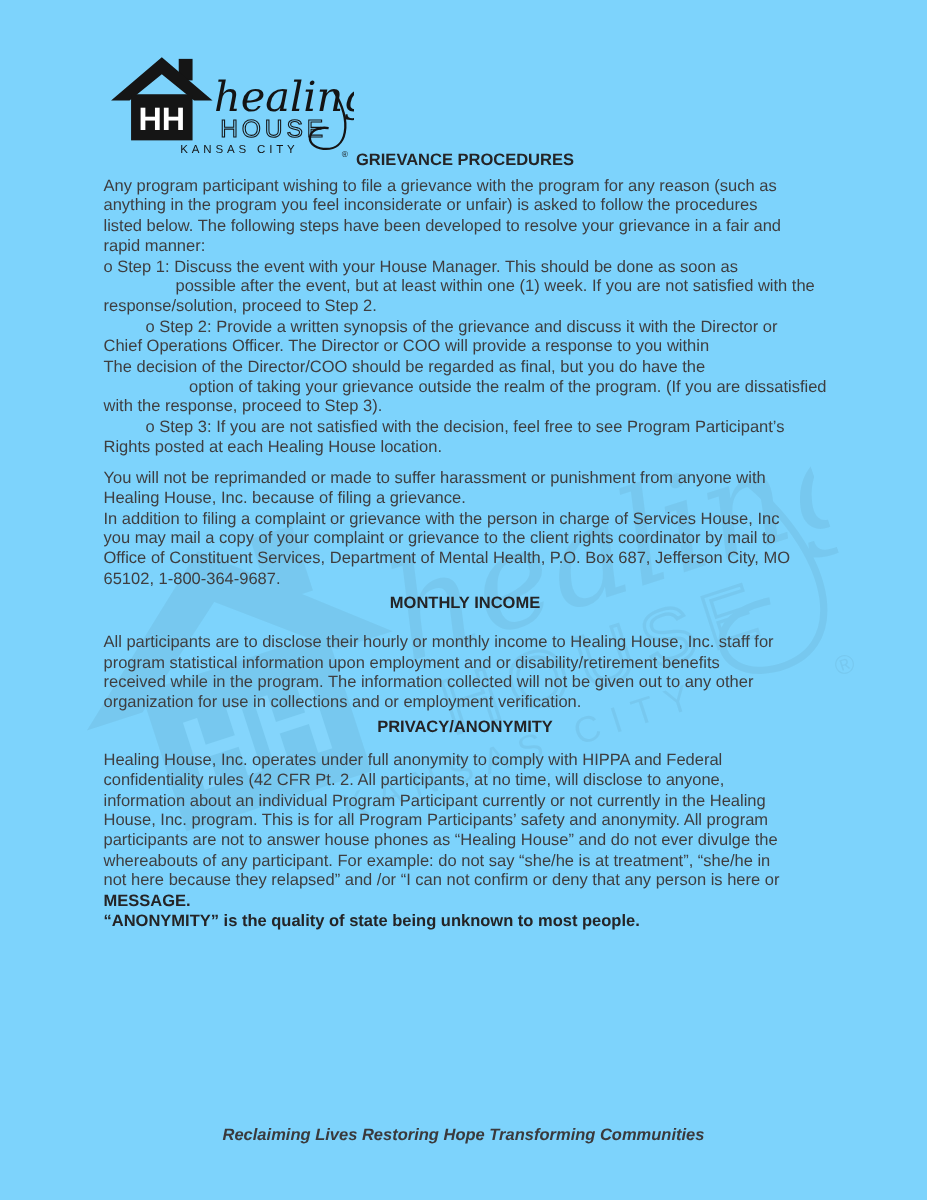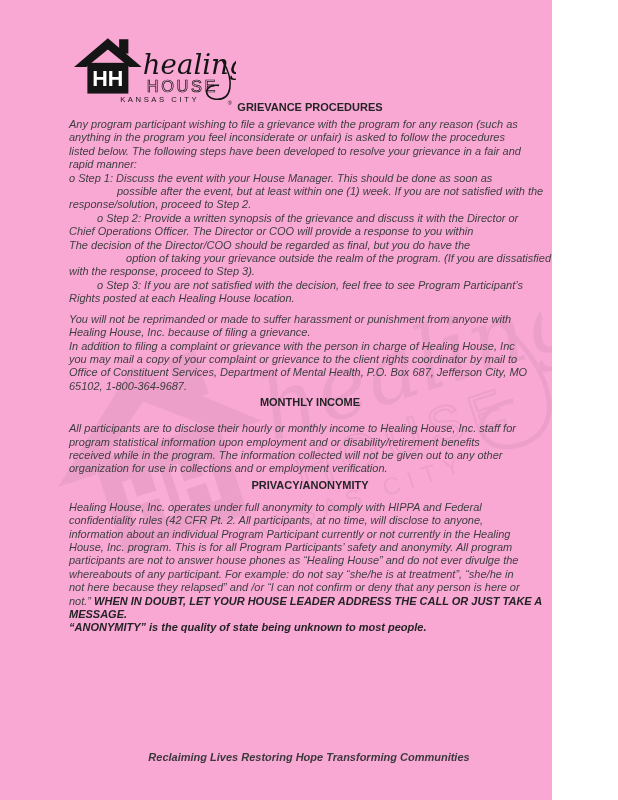--- a/index.html
+++ b/index.html
@@ -1,33 +1,33 @@
 <!DOCTYPE html>
 <html><head>
 <meta charset="utf-8">
 <style>
   html,body{margin:0;padding:0;background:#fff;}
   .page{
-    position:relative;width:552px;height:800px;background:#f9a8d4;
+    position:relative;width:618px;height:800px;background:#7dd3fc;
     font-family:"Liberation Sans",sans-serif;overflow:hidden;
   }
   .logo-svg{position:absolute;left:72px;top:34px;width:164px;height:72px;}
   .watermark{
     position:absolute;left:42px;top:300px;width:520px;height:236px;
     opacity:0.05;transform:rotate(-18deg);pointer-events:none;
   }
   .doc-body{
     position:absolute;left:69px;top:100px;width:482px;
     font-size:11px;line-height:13.4px;color:#3e3e40;
   }
   .doc-heading{
     text-align:center;font-weight:bold;color:#242426;
     font-size:11px;line-height:15px;
   }
-  .doc-line{white-space:nowrap;font-style:italic;}
+  .doc-line{white-space:nowrap;}
   .doc-line b{color:#242426;}
   .bold-line{font-weight:bold;color:#242426;}
   .footer{
     position:absolute;left:0;top:751px;width:618px;text-align:center;
     font-size:11px;font-weight:bold;font-style:italic;color:#3a3a3c;
   }
 </style>
 </head>
 <body>
 
@@ -77,42 +77,41 @@
         <div class="doc-line">Chief Operations Officer. The Director or COO will provide a response to you within</div>
         <div class="doc-line">The decision of the Director/COO should be regarded as final, but you do have the</div>
         <div class="doc-line" style="padding-left: 48px; text-align: right;">option of taking your grievance outside the realm of the program. (If you are dissatisfied</div>
         <div class="doc-line">with the response, proceed to Step 3).</div>
         <div class="doc-line" style="padding-left: 28px;">o Step 3: If you are not satisfied with the decision, feel free to see Program Participant’s</div>
         <div class="doc-line">Rights posted at each Healing House location.</div>
       </div>
       <div style="margin-top: 7px;">
         <div class="doc-line">You will not be reprimanded or made to suffer harassment or punishment from anyone with</div>
         <div class="doc-line">Healing House, Inc. because of filing a grievance.</div>
-        <div class="doc-line">In addition to filing a complaint or grievance with the person in charge of Healing House, Inc</div>
+        <div class="doc-line">In addition to filing a complaint or grievance with the person in charge of Services House, Inc</div>
         <div class="doc-line">you may mail a copy of your complaint or grievance to the client rights coordinator by mail to</div>
         <div class="doc-line">Office of Constituent Services, Department of Mental Health, P.O. Box 687, Jefferson City, MO</div>
         <div class="doc-line">65102, 1-800-364-9687.</div>
       </div>
       <div class="doc-heading" style="margin-top: 2px;">MONTHLY INCOME</div>
       <div style="margin-top: 12px;">
         <div class="doc-line">All participants are to disclose their hourly or monthly income to Healing House, Inc. staff for</div>
         <div class="doc-line">program statistical information upon employment and or disability/retirement benefits</div>
         <div class="doc-line">received while in the program. The information collected will not be given out to any other</div>
         <div class="doc-line">organization for use in collections and or employment verification.</div>
       </div>
       <div class="doc-heading" style="margin-top: 2px;">PRIVACY/ANONYMITY</div>
       <div style="margin-top: 8px;">
         <div class="doc-line">Healing House, Inc. operates under full anonymity to comply with HIPPA and Federal</div>
         <div class="doc-line">confidentiality rules (42 CFR Pt. 2. All participants, at no time, will disclose to anyone,</div>
         <div class="doc-line">information about an individual Program Participant currently or not currently in the Healing</div>
         <div class="doc-line">House, Inc. program. This is for all Program Participants’ safety and anonymity. All program</div>
         <div class="doc-line">participants are not to answer house phones as “Healing House” and do not ever divulge the</div>
         <div class="doc-line">whereabouts of any participant. For example: do not say “she/he is at treatment”, “she/he in</div>
         <div class="doc-line">not here because they relapsed” and /or “I can not confirm or deny that any person is here or</div>
-        <div class="doc-line"><span>not.” </span><b>WHEN IN DOUBT, LET YOUR HOUSE LEADER ADDRESS THE CALL OR JUST TAKE A</b></div>
         <div class="doc-line"><b>MESSAGE.</b></div>
       </div>
       <div style="margin-top: 0;">
         <div class="doc-line bold-line">“ANONYMITY” is the quality of state being unknown to most people.</div>
       </div>
     </div>
 
   <div class="footer">Reclaiming Lives Restoring Hope Transforming Communities</div>
 
 </div>

